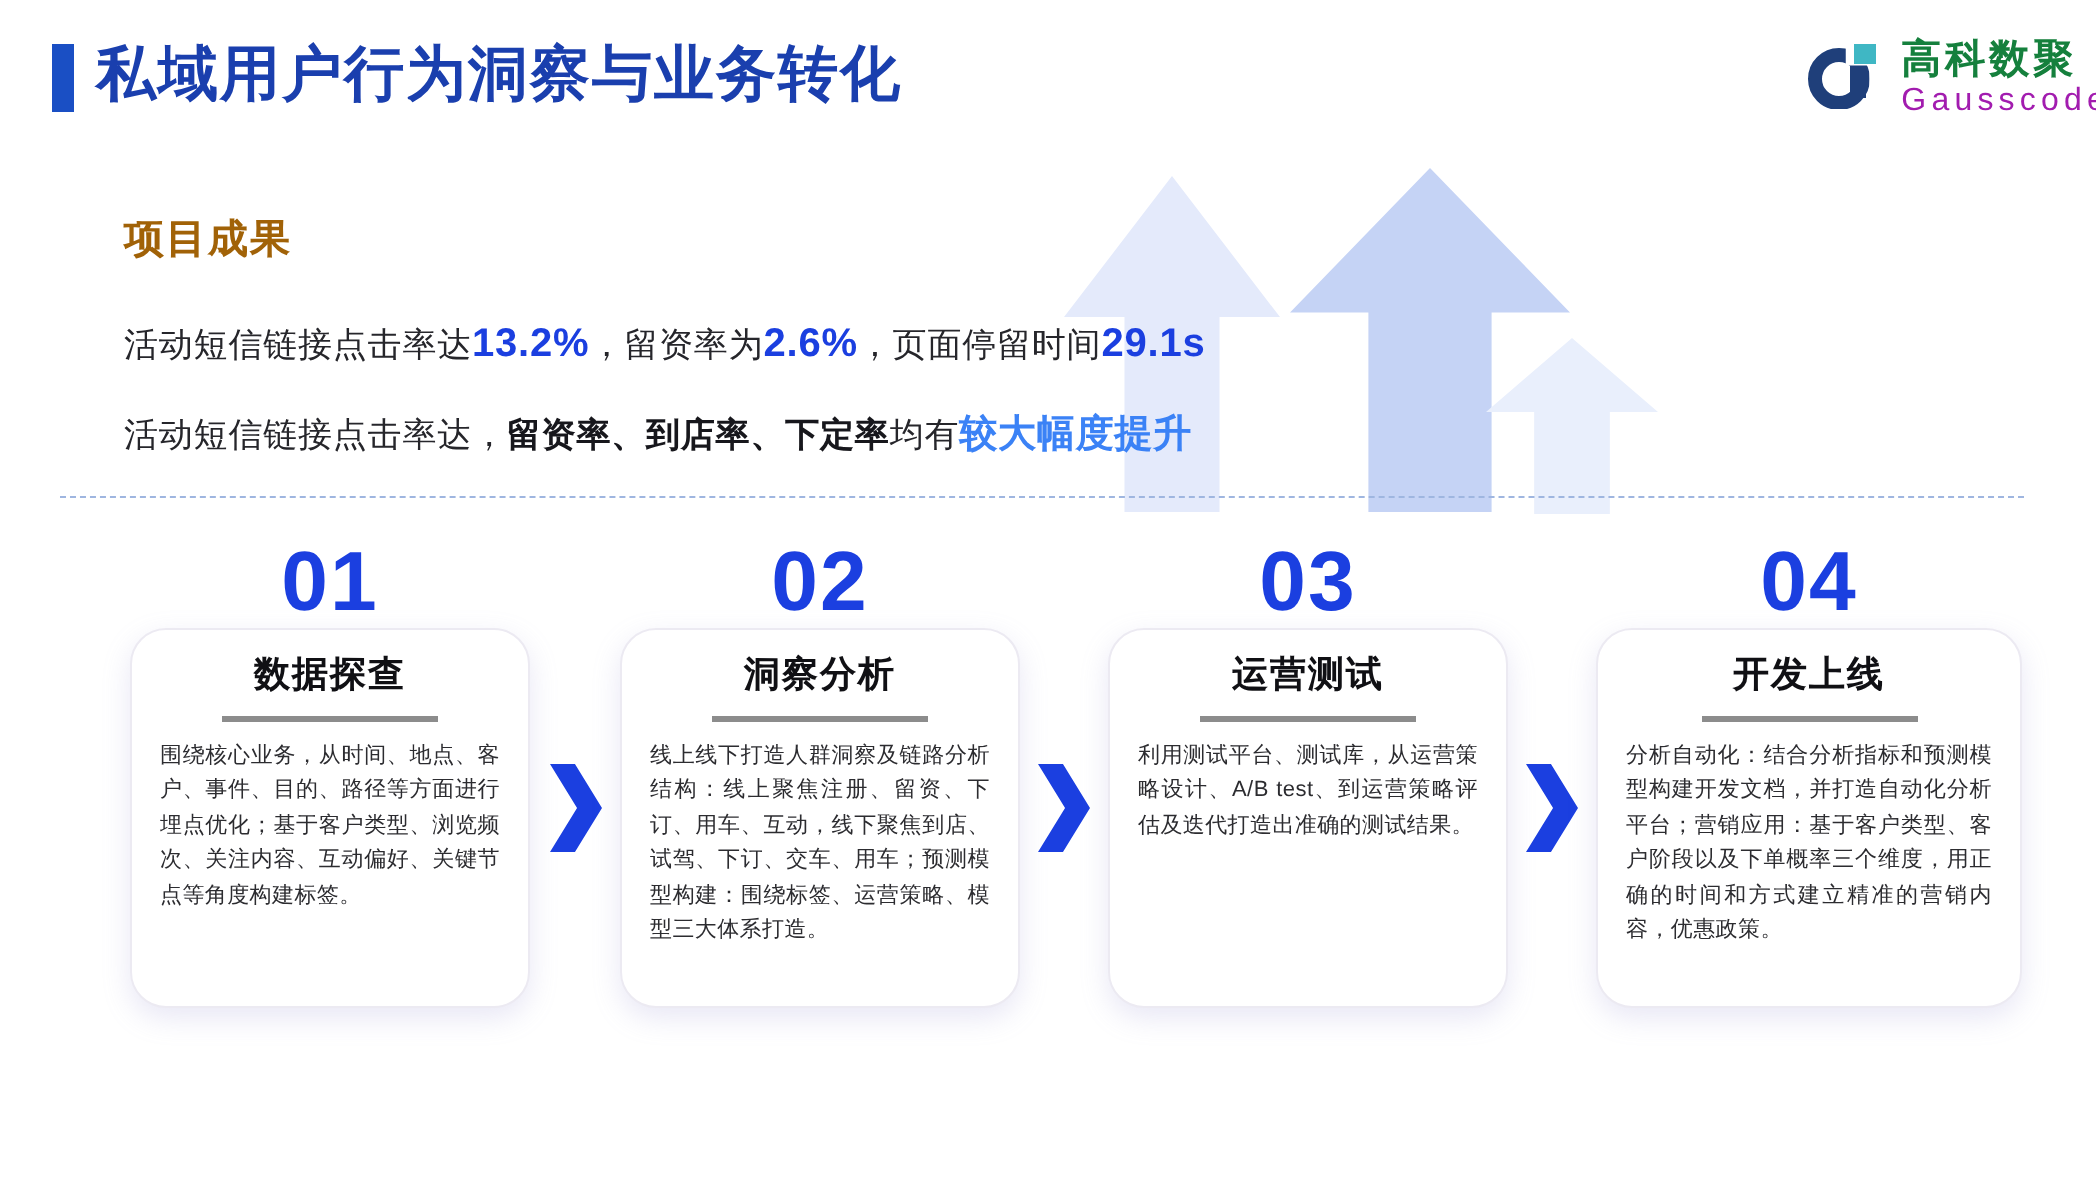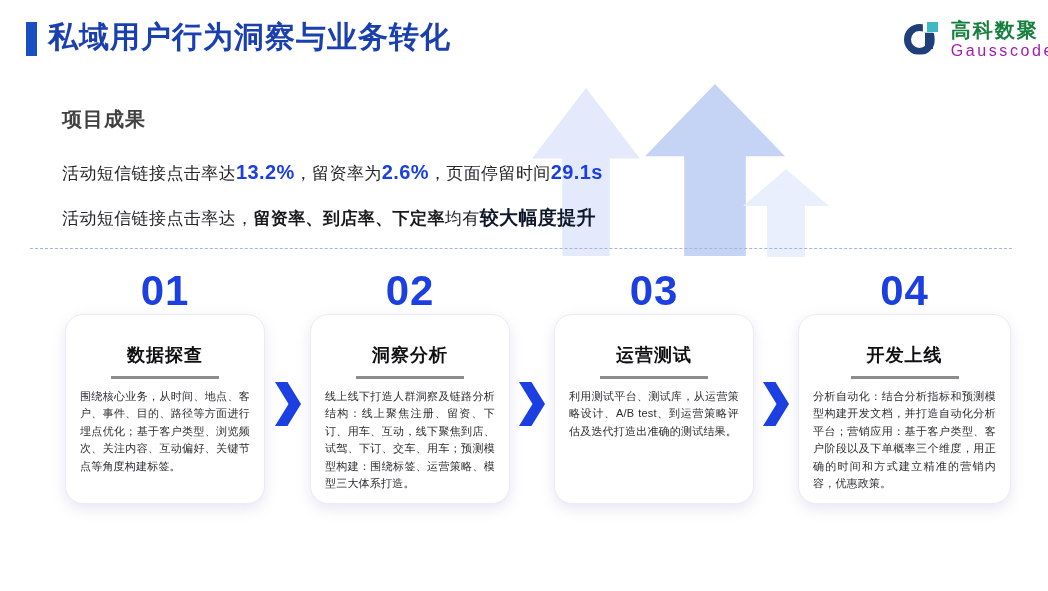--- a/index.html
+++ b/index.html
@@ -107,21 +107,21 @@
 
   
   .results {
     position: absolute;
     left: 62px;
     top: 106px;
   }
   .results-heading {
     font-size: 20px;
     font-weight: bold;
-    color: #404040;
+    color: #a16207;
     letter-spacing: 1px;
   }
   .results-line {
     font-size: 17px;
     color: #26262b;
     white-space: nowrap;
     letter-spacing: 0.4px;
   }
   #results-line-1 { margin-top: 28px; }
   #results-line-2 { margin-top: 20px; }
@@ -130,21 +130,21 @@
     font-weight: bold;
     color: #1b3fe0;
   }
   .emph-dark {
     font-weight: bold;
     color: #17171c;
   }
   .emph-blue {
     font-size: 19px;
     font-weight: bold;
-    color: #0f172a;
+    color: #3b82f6;
   }
 
   
   .divider {
     position: absolute;
     left: 30px;
     top: 248px;
     width: 982px;
     height: 0;
     border-top: 1.6px dashed #9fb6e0;
@@ -179,21 +179,21 @@
     top: -48px;
     left: 0;
     width: 100%;
     text-align: center;
     font-size: 42px;
     font-weight: bold;
     color: #1b3fe0;
     letter-spacing: 1px;
   }
   .step-title {
-    margin-top: 28px;
+    margin-top: 10px;
     text-align: center;
     font-size: 18px;
     font-weight: bold;
     color: #101014;
     letter-spacing: 1px;
   }
   .step-rule {
     width: 108px;
     height: 3px;
     background: #8c8c8c;

